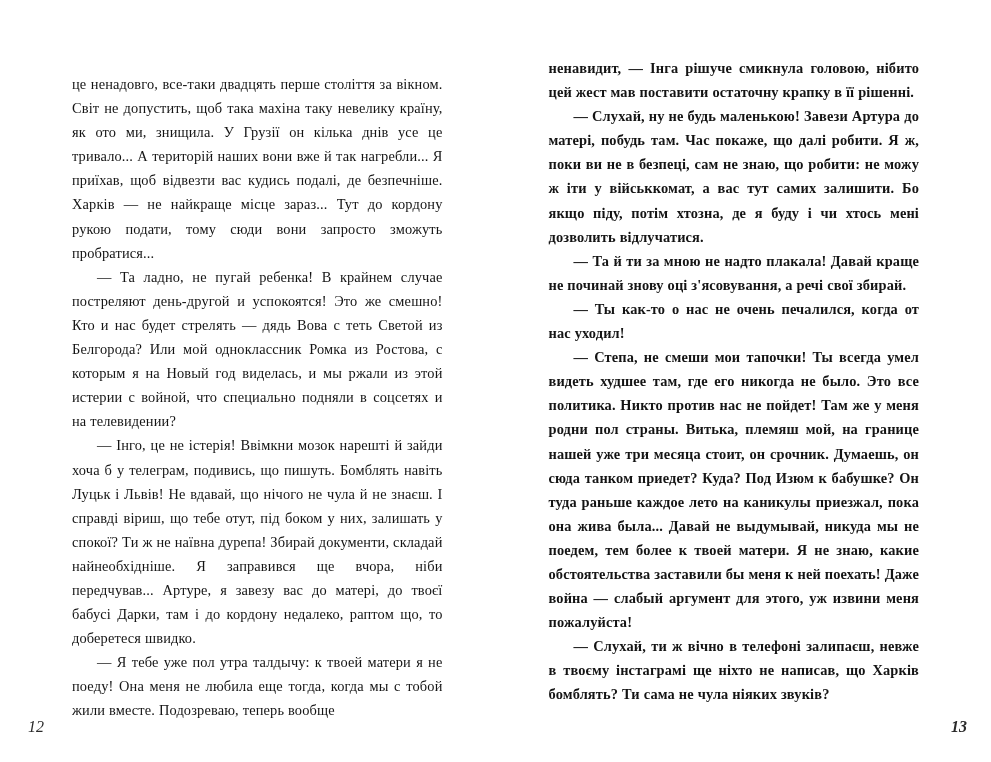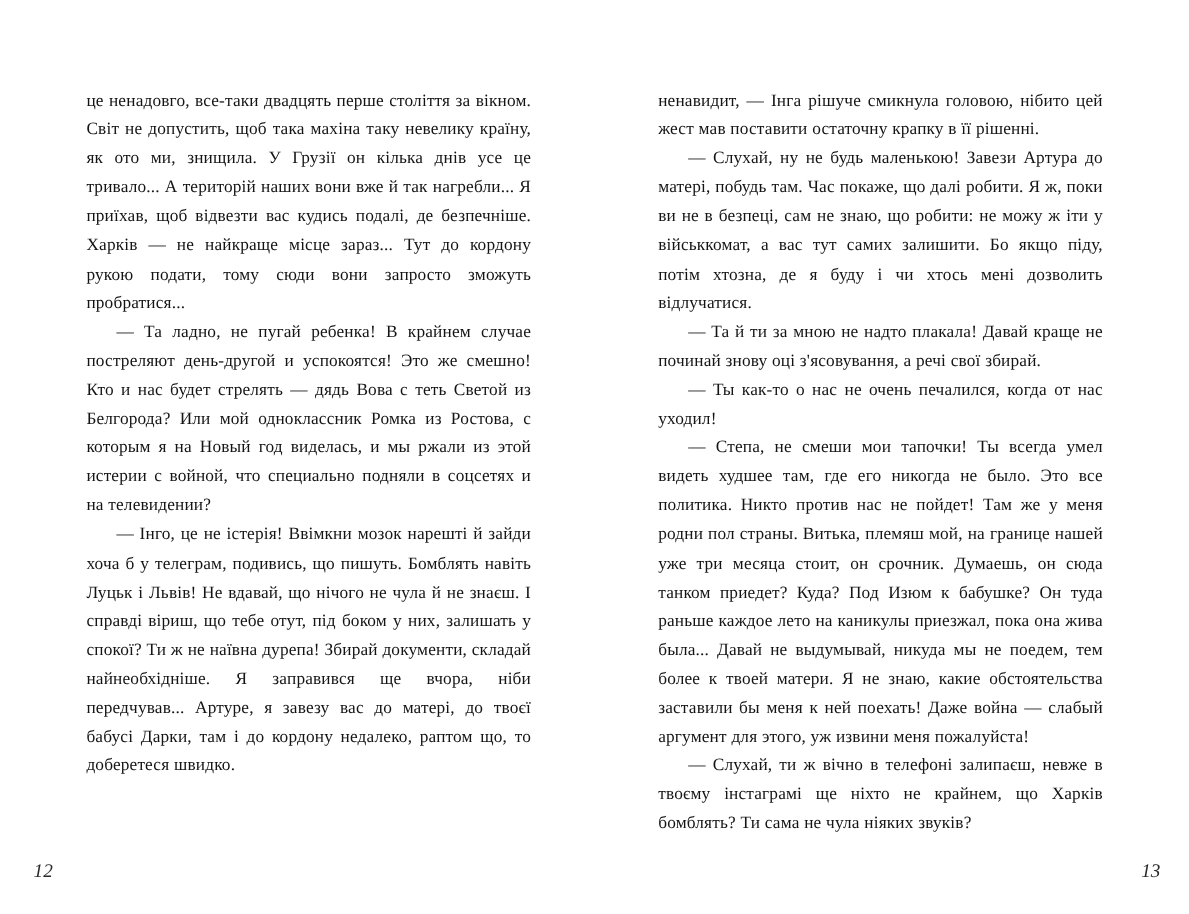--- a/index.html
+++ b/index.html
@@ -25,21 +25,22 @@
   .page {
     position: relative;
     width: 495.5px;
     height: 762px;
     box-sizing: border-box;
   }
   .page-left {
     padding: 72px 53px 16px 72px;
   }
   .page-right {
-    padding: 72px 72px 0 53px;
+    padding: 56px 72px 0 53px;
+    font-weight: bold;
   }
   .col {
     width: 100%;
   }
   p {
     margin: 0;
     font-size: 14.4px;
     line-height: 24.1px;
     text-align: justify;
     text-justify: inter-word;
@@ -68,29 +69,30 @@
 </head>
 <body>
 
 <div class="spread">
 
   <div class="page page-left">
     <div class="col">
       <p>це ненадовго, все-таки двадцять перше століття за вікном. Світ не допустить, щоб така махіна таку невелику країну, як ото ми, знищила. У Грузії он кілька днів усе це тривало... А територій наших вони вже й так нагребли... Я приїхав, щоб відвезти вас кудись подалі, де безпечніше. Харків — не найкраще місце зараз... Тут до кордону рукою подати, тому сюди вони запросто зможуть пробратися...</p>
       <p class="indent">— Та ладно, не пугай ребенка! В крайнем случае постреляют день-другой и успокоятся! Это же смешно! Кто и нас будет стрелять — дядь Вова с теть Светой из Белгорода? Или мой одноклассник Ромка из Ростова, с которым я на Новый год виделась, и мы ржали из этой истерии с войной, что специально подняли в соцсетях и на телевидении?</p>
       <p class="indent">— Інго, це не істерія! Ввімкни мозок нарешті й зайди хоча б у телеграм, подивись, що пишуть. Бомблять навіть Луцьк і Львів! Не вдавай, що нічого не чула й не знаєш. І справді віриш, що тебе отут, під боком у них, залишать у спокої? Ти ж не наївна дурепа! Збирай документи, складай найнеобхідніше. Я заправився ще вчора, ніби передчував... Артуре, я завезу вас до матері, до твоєї бабусі Дарки, там і до кордону недалеко, раптом що, то доберетеся швидко.</p>
+      <p class="indent">— Я тебе уже пол утра талдычу: к твоей матери я не поеду! Она меня не любила еще тогда, когда мы с тобой жили вместе. Подозреваю, теперь вообще</p>
     </div>
     <div class="folio folio-left">12</div>
   </div>
 
   <div class="page page-right">
     <div class="col">
       <p>ненавидит, — Інга рішуче смикнула головою, нібито цей жест мав поставити остаточну крапку в її рішенні.</p>
       <p class="indent">— Слухай, ну не будь маленькою! Завези Артура до матері, побудь там. Час покаже, що далі робити. Я ж, поки ви не в безпеці, сам не знаю, що робити: не можу ж іти у військкомат, а вас тут самих залишити. Бо якщо піду, потім хтозна, де я буду і чи хтось мені дозволить відлучатися.</p>
       <p class="indent">— Та й ти за мною не надто плакала! Давай краще не починай знову оці з'ясовування, а речі свої збирай.</p>
       <p class="indent">— Ты как-то о нас не очень печалился, когда от нас уходил!</p>
       <p class="indent">— Степа, не смеши мои тапочки! Ты всегда умел видеть худшее там, где его никогда не было. Это все политика. Никто против нас не пойдет! Там же у меня родни пол страны. Витька, племяш мой, на границе нашей уже три месяца стоит, он срочник. Думаешь, он сюда танком приедет? Куда? Под Изюм к бабушке? Он туда раньше каждое лето на каникулы приезжал, пока она жива была... Давай не выдумывай, никуда мы не поедем, тем более к твоей матери. Я не знаю, какие обстоятельства заставили бы меня к ней поехать! Даже война — слабый аргумент для этого, уж извини меня пожалуйста!</p>
-      <p class="indent">— Слухай, ти ж вічно в телефоні залипаєш, невже в твоєму інстаграмі ще ніхто не крайнем, що Харків бомблять? Ти сама не чула ніяких звуків?</p>
+      <p class="indent">— Слухай, ти ж вічно в телефоні залипаєш, невже в твоєму інстаграмі ще ніхто не написав, що Харків бомблять? Ти сама не чула ніяких звуків?</p>
     </div>
     <div class="folio folio-right">13</div>
   </div>
 
 </div>
 
 </body></html>

